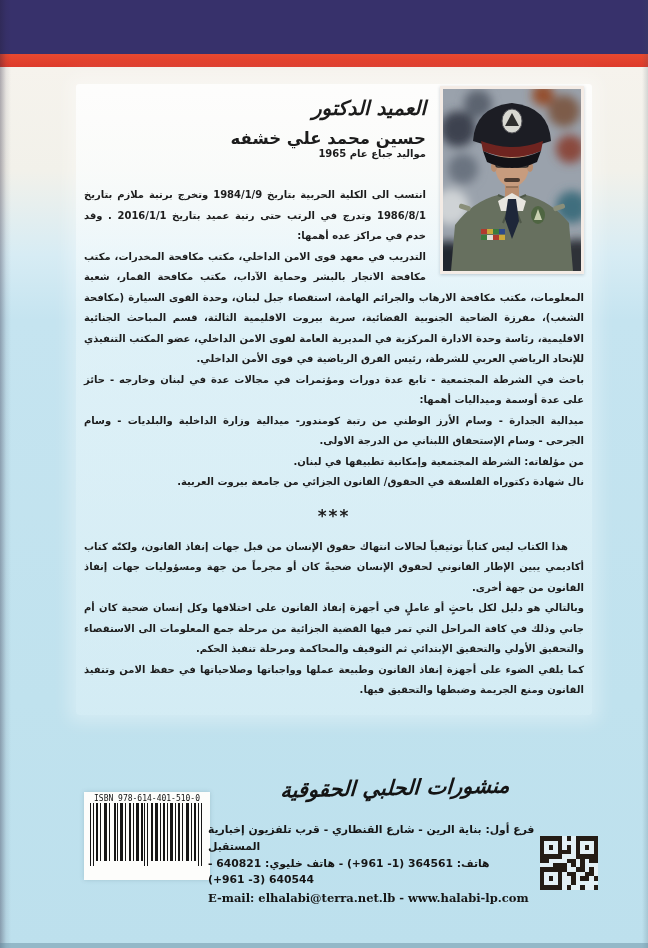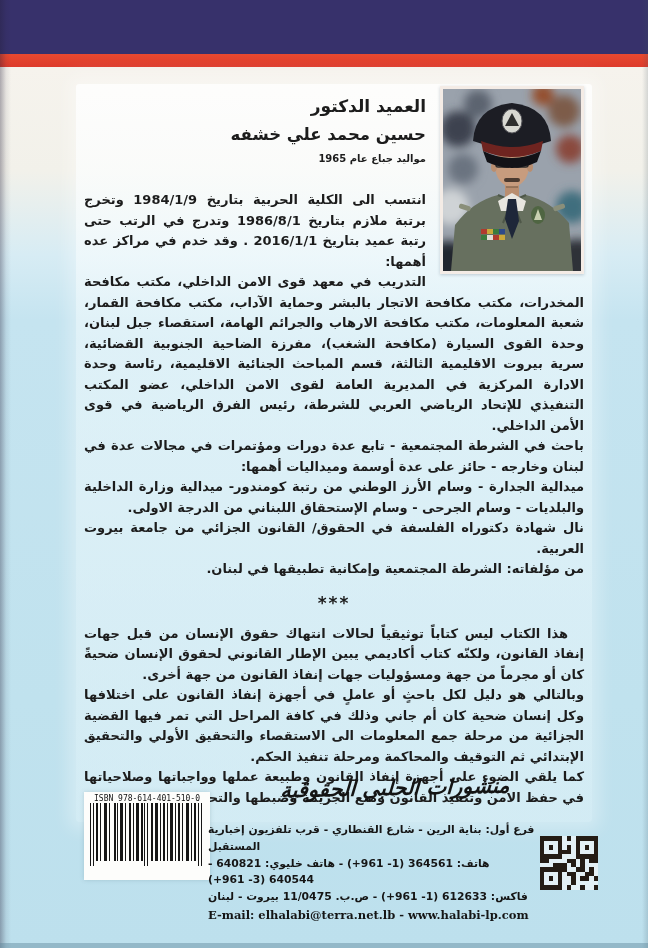--- a/index.html
+++ b/index.html
@@ -26,25 +26,25 @@
     background:linear-gradient(180deg,rgba(255,255,255,0.85),rgba(244,252,254,0.55) 35%,rgba(238,249,252,0.5) 70%,rgba(235,248,252,0.45));
     box-shadow:0 0 16px 8px rgba(255,255,255,0.30);
   }
   .photo-frame{
     float:right;width:138px;height:182px;margin:0 0 10px 14px;
     border:3px solid #f4ece6;box-shadow:0 1px 3px rgba(60,80,95,0.25);
     background:#8e939b;
   }
   .photo-frame svg{display:block;}
   .author{text-align:right;margin:10px 0 26px;font-weight:bold;}
-  .author-title{font-size:17px;margin-bottom:9px;}
-  .author-name{font-size:16.5px;margin-bottom:9px;}
+  .author-title{font-size:20px;margin-bottom:9px;font-style:italic;}
+  .author-name{font-size:16.5px;}
   .author-birth{font-size:10px;}
   .bio p,.description p{
-    margin:0;text-align:justify;font-size:13px;line-height:20.5px;font-weight:bold;
+    margin:0;text-align:justify;font-size:10px;line-height:20.5px;font-weight:bold;
   }
   .indent-first{text-indent:16px;}
   .separator{clear:both;text-align:center;font-size:17px;font-weight:bold;
     letter-spacing:2px;margin:13px 0 11px;}
 
   .publisher{
     position:absolute;left:260px;top:776px;width:270px;text-align:center;
     font-size:21px;font-weight:bold;font-style:italic;direction:rtl;
     transform:skewX(-4deg) rotate(-1.2deg);color:#141414;
   }
@@ -142,22 +142,22 @@
     <div class="author-title">العميد الدكتور</div>
     <div class="author-name">حسين محمد علي خشفه</div>
     <div class="author-birth">مواليد جباع عام 1965</div>
   </div>
 
   <div class="bio">
     <p>انتسب الى الكلية الحربية بتاريخ 1984/1/9 وتخرج برتبة ملازم بتاريخ 1986/8/1 وتدرج في الرتب حتى رتبة عميد بتاريخ 2016/1/1 . وقد خدم في مراكز عده أهمها:</p>
     <p>التدريب في معهد قوى الامن الداخلي، مكتب مكافحة المخدرات، مكتب مكافحة الاتجار بالبشر وحماية الآداب، مكتب مكافحة القمار، شعبة المعلومات، مكتب مكافحة الارهاب والجرائم الهامة، استقصاء جبل لبنان، وحدة القوى السيارة (مكافحة الشغب)، مفرزة الضاحية الجنوبية القضائية، سرية بيروت الاقليمية الثالثة، قسم المباحث الجنائية الاقليمية، رئاسة وحدة الادارة المركزية في المديرية العامة لقوى الامن الداخلي، عضو المكتب التنفيذي للإتحاد الرياضي العربي للشرطة، رئيس الفرق الرياضية في قوى الأمن الداخلي.</p>
     <p>باحث في الشرطة المجتمعية - تابع عدة دورات ومؤتمرات في مجالات عدة في لبنان وخارجه - حائز على عدة أوسمة وميداليات أهمها:</p>
     <p>ميدالية الجدارة - وسام الأرز الوطني من رتبة كومندور- ميدالية وزارة الداخلية والبلديات - وسام الجرحى - وسام الإستحقاق اللبناني من الدرجة الاولى.</p>
+    <p>من مؤلفاته: الشرطة المجتمعية وإمكانية تطبيقها في لبنان.</p>
     <p>نال شهادة دكتوراه الفلسفة في الحقوق/ القانون الجزائي من جامعة بيروت العربية.</p>
-    <p>من مؤلفاته: الشرطة المجتمعية وإمكانية تطبيقها في لبنان.</p>
   </div>
 
   <div class="separator">***</div>
 
   <div class="description">
     <p class="indent-first">هذا الكتاب ليس كتاباً توثيقياً لحالات انتهاك حقوق الإنسان من قبل جهات إنفاذ القانون، ولكنّه كتاب أكاديمي يبين الإطار القانوني لحقوق الإنسان ضحيةً كان أو مجرماً من جهة ومسؤوليات جهات إنفاذ القانون من جهة أخرى.</p>
     <p>وبالتالي هو دليل لكل باحثٍ أو عاملٍ في أجهزة إنفاذ القانون على اختلافها وكل إنسان ضحية كان أم جاني وذلك في كافة المراحل التي تمر فيها القضية الجزائية من مرحلة جمع المعلومات الى الاستقصاء والتحقيق الأولي والتحقيق الإبتدائي ثم التوقيف والمحاكمة ومرحلة تنفيذ الحكم.</p>
     <p>كما يلقي الضوء على أجهزة إنفاذ القانون وطبيعة عملها وواجباتها وصلاحياتها في حفظ الامن وتنفيذ القانون ومنع الجريمة وضبطها والتحقيق فيها.</p>
   </div>
 </div>
@@ -198,21 +198,20 @@
         <rect x="104" y="0" width="2" height="58"></rect>
       <rect x="108" y="0" width="1.4" height="63"></rect>
         <rect x="110.8" y="0" width="1.4" height="63"></rect>
     </g>
   </svg>
 </div>
 
 <div class="contact">
   <div>فرع أول: بناية الرين - شارع القنطاري - قرب تلفزيون إخبارية المستقبل</div>
   <div>هاتف: 364561 ‎(+961 -1)‎ - هاتف خليوي: 640821 - 640544 ‎(+961 -3)‎</div>
-  <div>فاكس: 612633 ‎(+961 -1)‎ - ص.ب. 11/0475 بيروت - لبنان</div>
   <div class="email">E-mail: elhalabi@terra.net.lb - www.halabi-lp.com</div>
 </div>
 
 <div class="qr">
   <svg width="58" height="54" viewBox="0 0 13 12" shape-rendering="crispEdges">
     <rect x="0" y="0" width="13" height="12" fill="#e3f0f5"></rect>
     <g fill="#241c15">
       <rect x="0" y="0" width="5" height="5"></rect>
         <rect x="8" y="0" width="5" height="5"></rect>
         <rect x="0" y="7" width="5" height="5"></rect>

